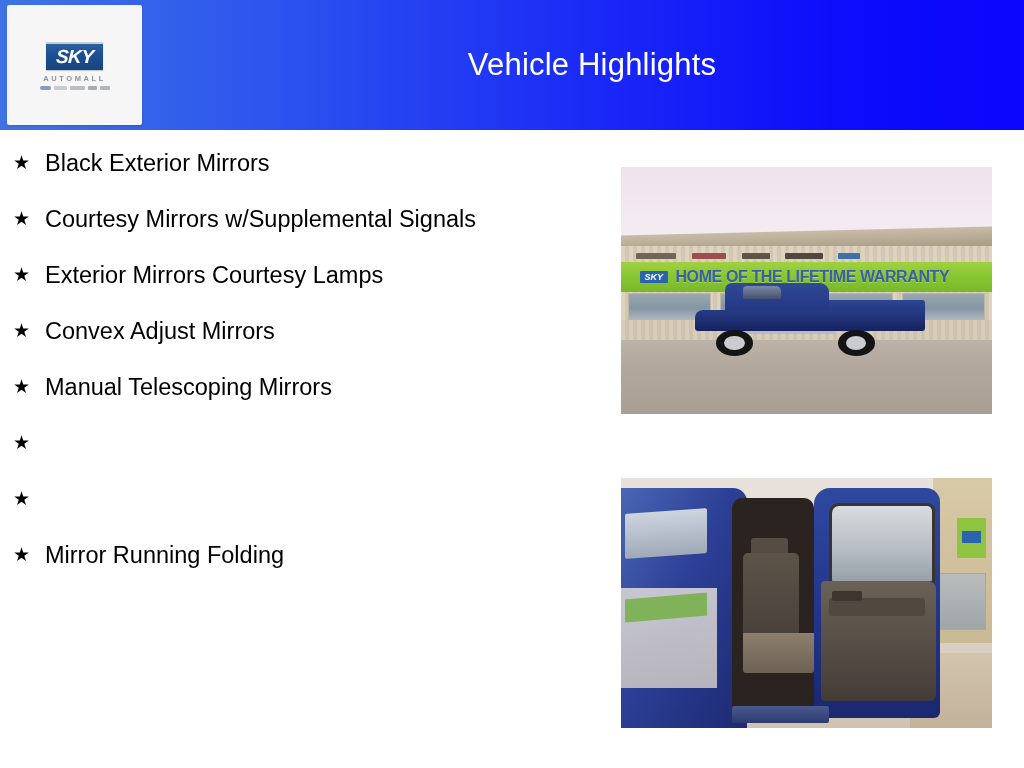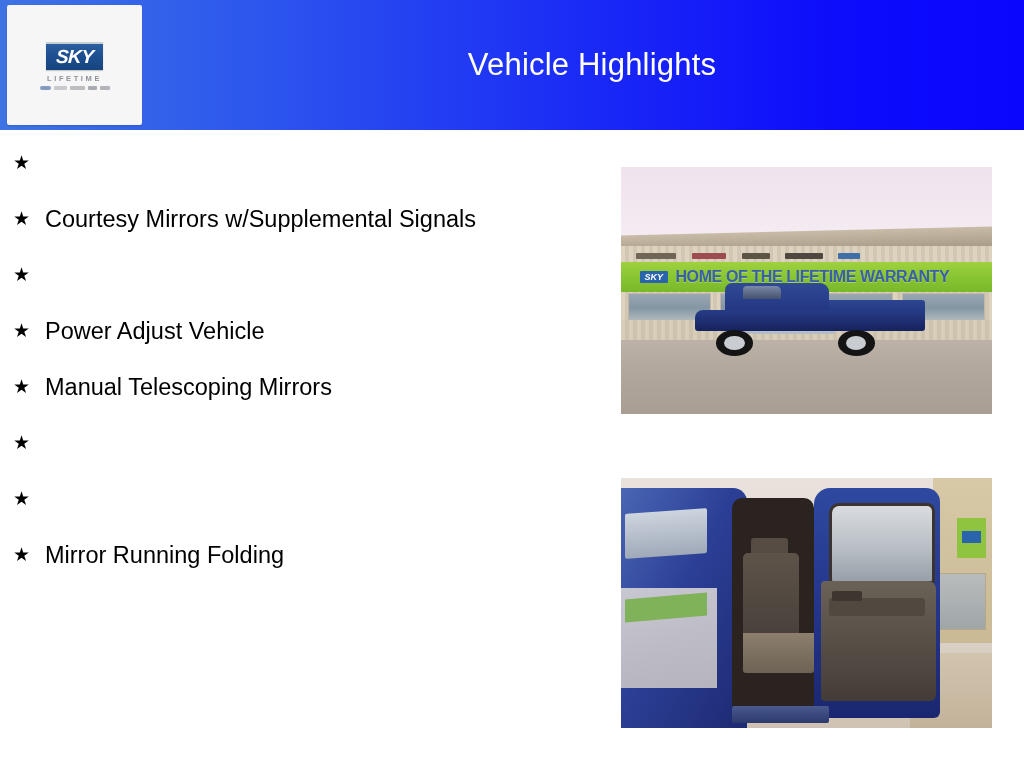--- a/index.html
+++ b/index.html
@@ -359,49 +359,51 @@
 
 <div class="header">
   <div class="header-title">Vehicle Highlights</div>
 </div>
 
 <div class="logo-card">
   <div class="logo-inner">
     <div class="sky-badge">
       <span class="sky-badge-text">SKY</span>
     </div>
-    <div class="automall-text">LIFETIME</div>
+    <div class="automall-text">AUTOMALL</div>
     <div class="brand-strip">
       <i class="brand-mark m0"></i>
       <i class="brand-mark m1"></i>
       <i class="brand-mark m2"></i>
       <i class="brand-mark m3"></i>
       <i class="brand-mark m4"></i>
     </div>
   </div>
 </div>
 
 <div class="bullet-list">
 
   <div class="bullet-item">
     <span class="bullet-star">★</span>
+    <span class="bullet-text">Black Exterior Mirrors</span>
   </div>
 
   <div class="bullet-item">
     <span class="bullet-star">★</span>
     <span class="bullet-text">Courtesy Mirrors w/Supplemental Signals</span>
   </div>
 
   <div class="bullet-item">
     <span class="bullet-star">★</span>
-  </div>
-
-  <div class="bullet-item">
-    <span class="bullet-star">★</span>
-    <span class="bullet-text">Power Adjust Vehicle</span>
+    <span class="bullet-text">Exterior Mirrors Courtesy Lamps</span>
+  </div>
+
+  <div class="bullet-item">
+    <span class="bullet-star">★</span>
+    <span class="bullet-text">Convex Adjust Mirrors</span>
   </div>
 
   <div class="bullet-item">
     <span class="bullet-star">★</span>
     <span class="bullet-text">Manual Telescoping Mirrors</span>
   </div>
 
   <div class="bullet-item">
     <span class="bullet-star">★</span>
   </div>

